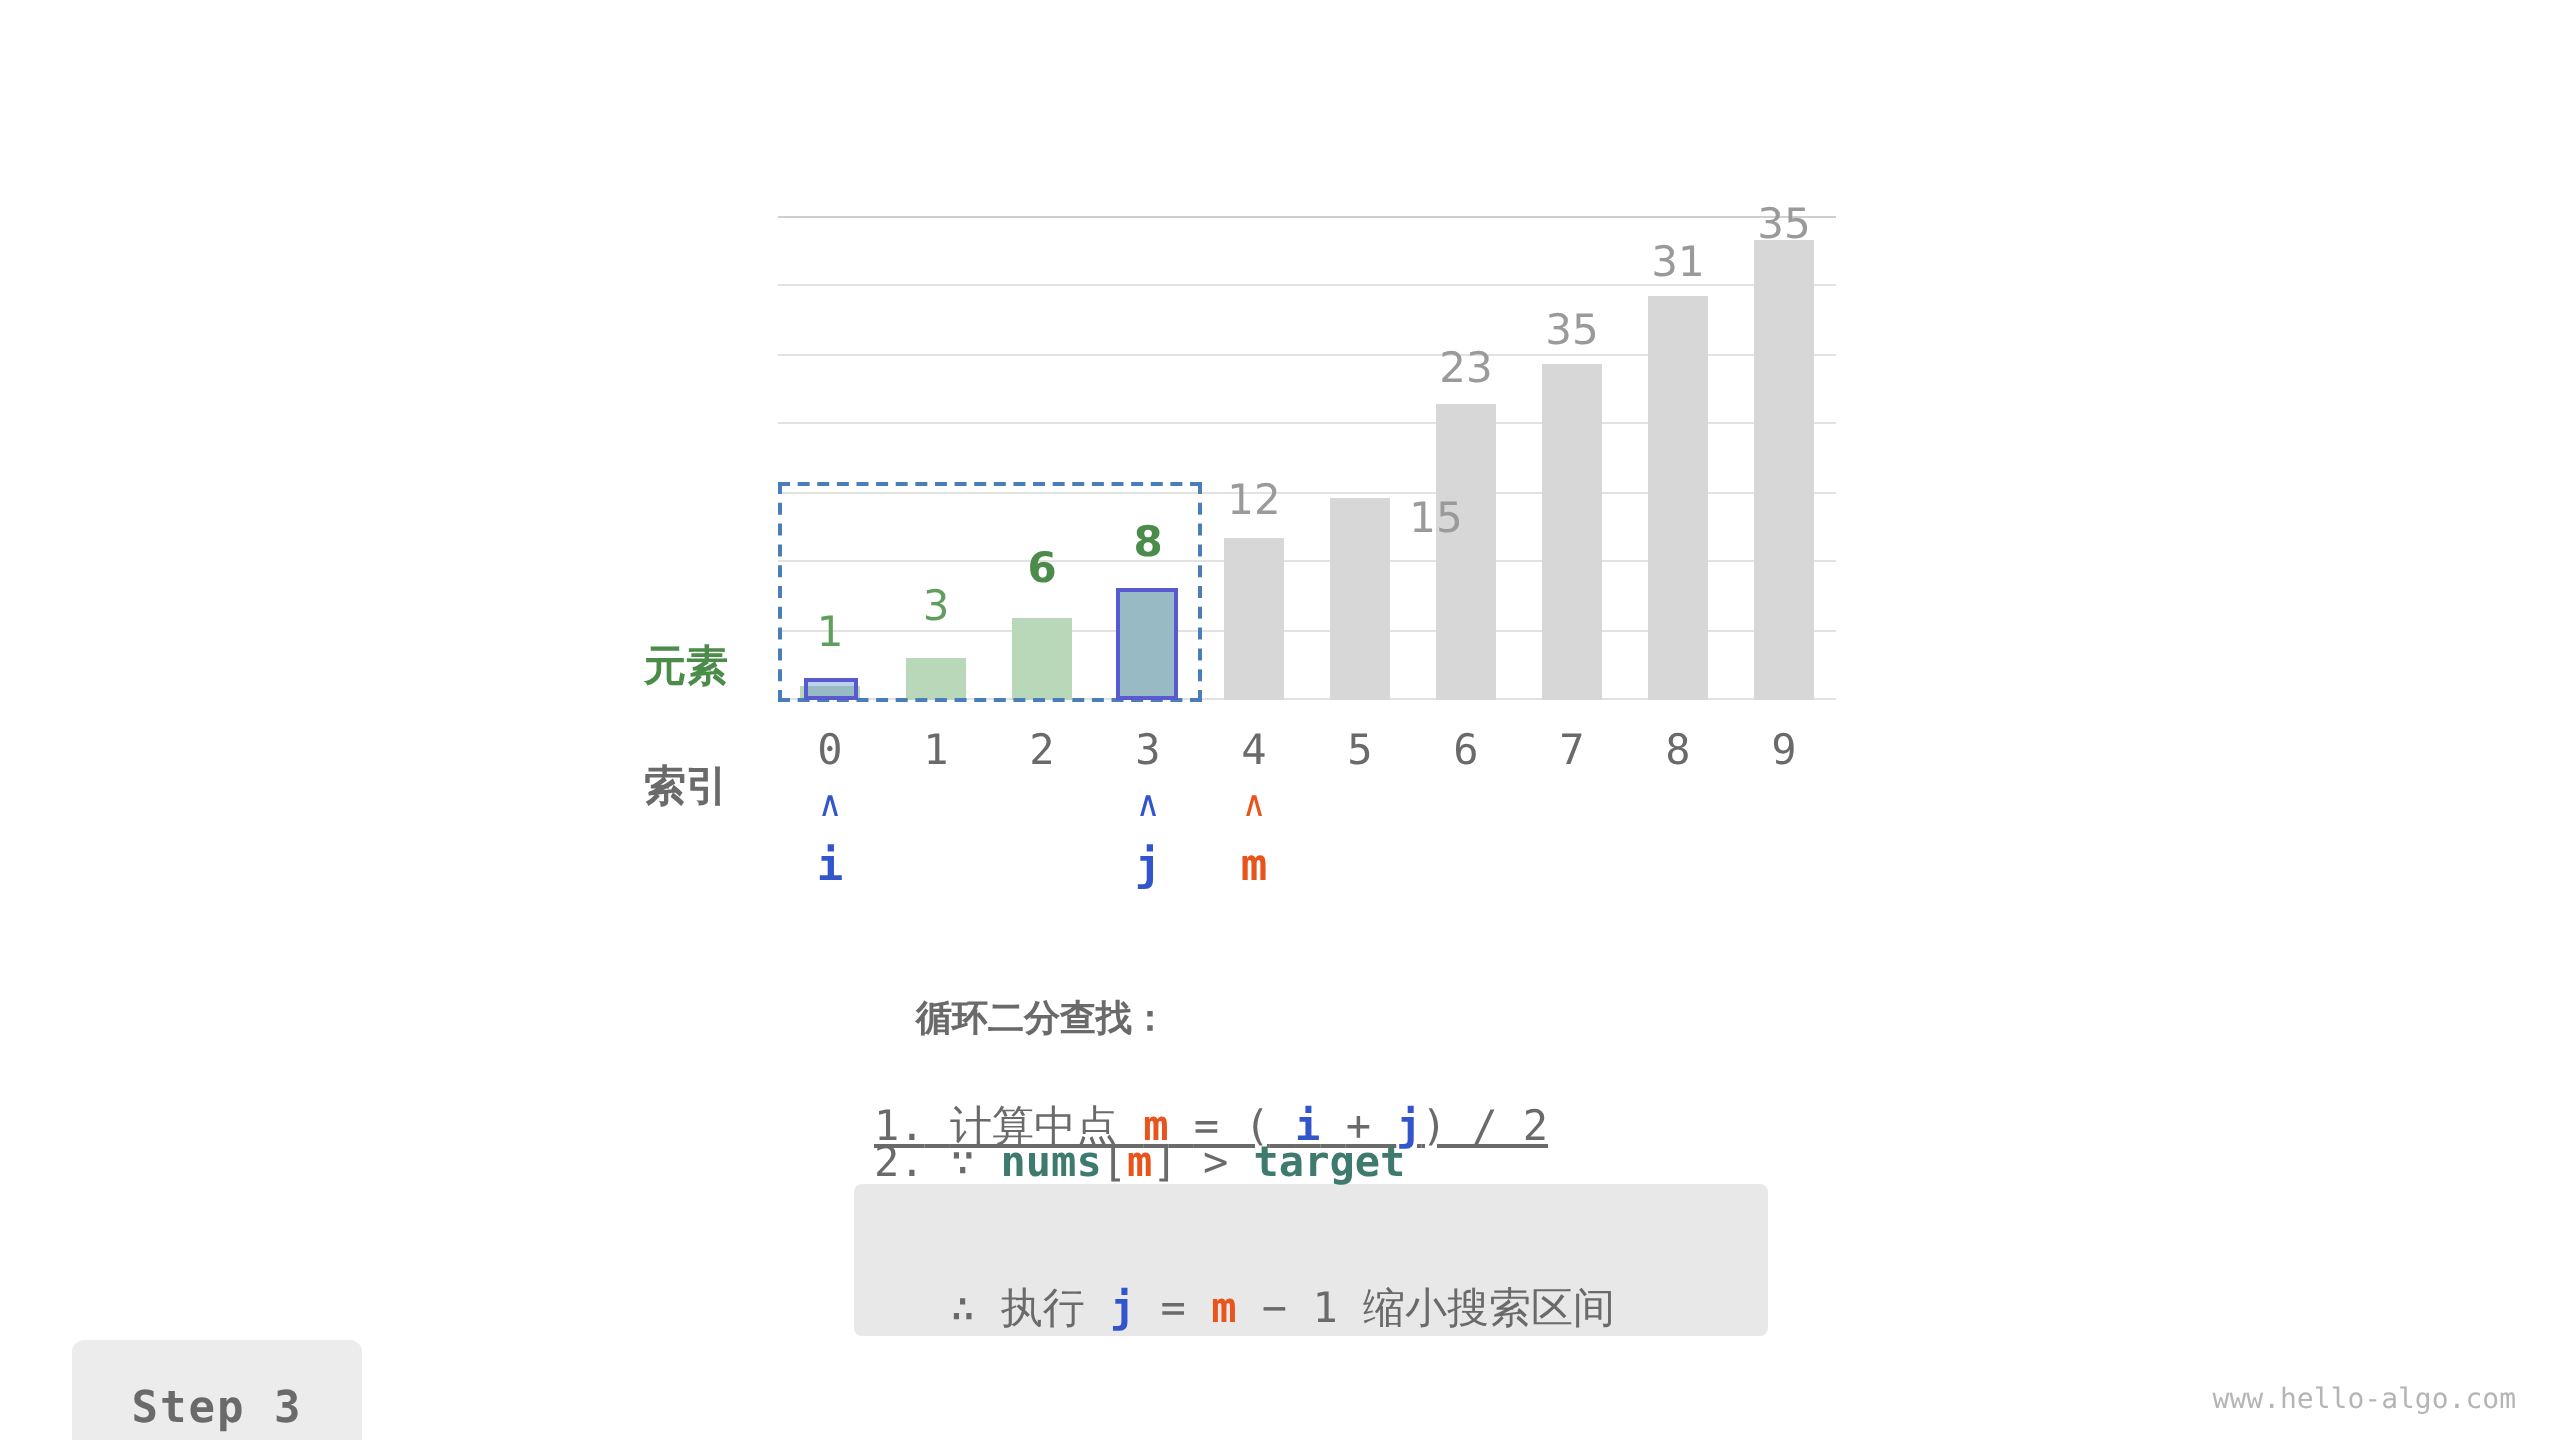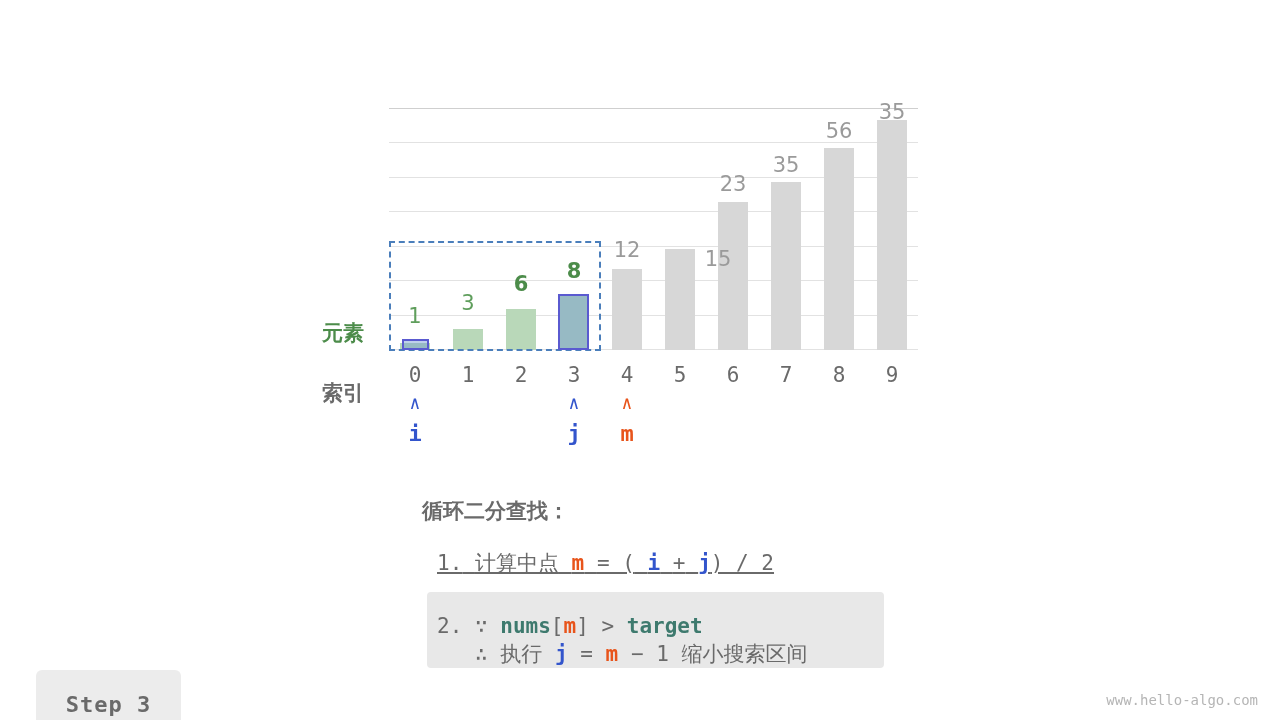--- a/index.html
+++ b/index.html
@@ -145,23 +145,23 @@
     font-weight: bold;
     font-family: "DejaVu Sans Mono", "Liberation Mono", monospace;
   }
   .ptr-i, .caret-i { color: #3355cc; }
   .ptr-j, .caret-j { color: #3355cc; }
   .ptr-m, .caret-m { color: #e8541b; }
 
   
   #caption {
     position: absolute;
-    left: 422px;
+    left: 458px;
     top: 497px;
-    font-size: 21px;
+    font-size: 18px;
     font-weight: bold;
     color: #6a6a6a;
   }
   #line1 {
     position: absolute;
     left: 437px;
     top: 549px;
     font-size: 21px;
     color: #6a6a6a;
     font-family: "DejaVu Sans Mono", "Liberation Mono", monospace;
@@ -173,21 +173,21 @@
     left: 427px;
     top: 592px;
     width: 457px;
     height: 76px;
     background: #e8e8e8;
     border-radius: 4px;
   }
   #line2a {
     position: absolute;
     left: 437px;
-    top: 614px;
+    top: 569px;
     font-size: 21px;
     color: #6a6a6a;
     font-family: "DejaVu Sans Mono", "Liberation Mono", monospace;
     white-space: pre;
   }
   #line2b {
     position: absolute;
     left: 475px;
     top: 640px;
     font-size: 21px;
@@ -258,21 +258,21 @@
 </div>
 
 <div class="bar-label plain-green" style="left:385px; top:304px;">1</div>
 <div class="bar-label plain-green" style="left:438px; top:291px;">3</div>
 <div class="bar-label highlight" style="left:491px; top:272px;">6</div>
 <div class="bar-label highlight" style="left:544px; top:259px;">8</div>
 <div class="bar-label" style="left:597px; top:238px;">12</div>
 <div class="bar-label" style="left:688px; top:219px;margin-top:28px;">15</div>
 <div class="bar-label" style="left:703px; top:172px;">23</div>
 <div class="bar-label" style="left:756px; top:153px;">35</div>
-<div class="bar-label" style="left:809px; top:119px;">56</div>
+<div class="bar-label" style="left:809px; top:119px;">31</div>
 <div class="bar-label" style="left:862px; top:100px;">35</div>
 
 <div id="range-box"></div>
 <div id="m-box"></div>
 <div id="i-box"></div>
 
 <div class="row-label" id="label-yuansu">元素</div>
 <div class="row-label" id="label-suoyin">索引</div>
 
 <div class="index-cell" style="left:385px;">0</div>

